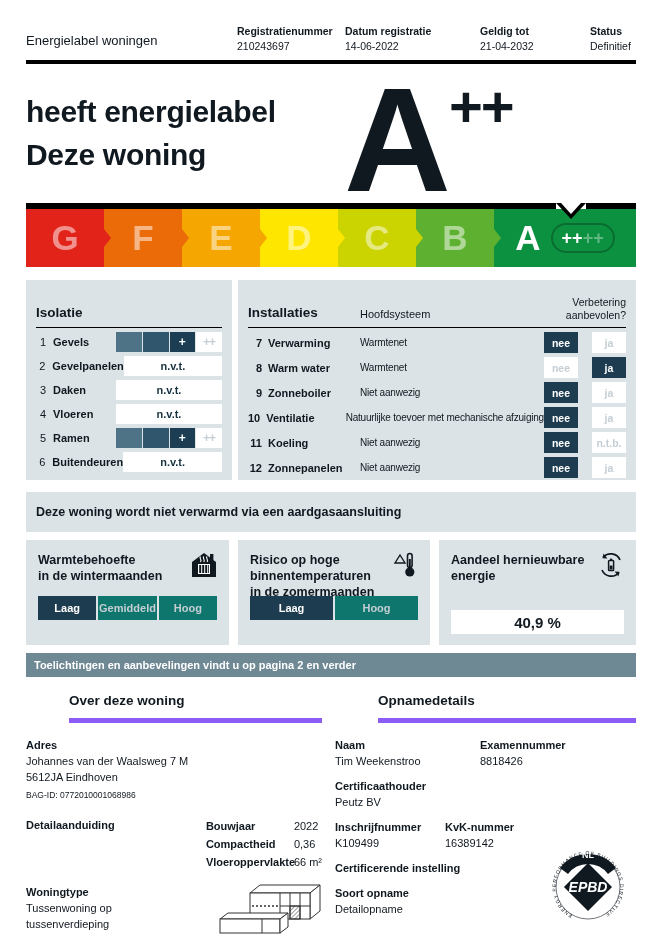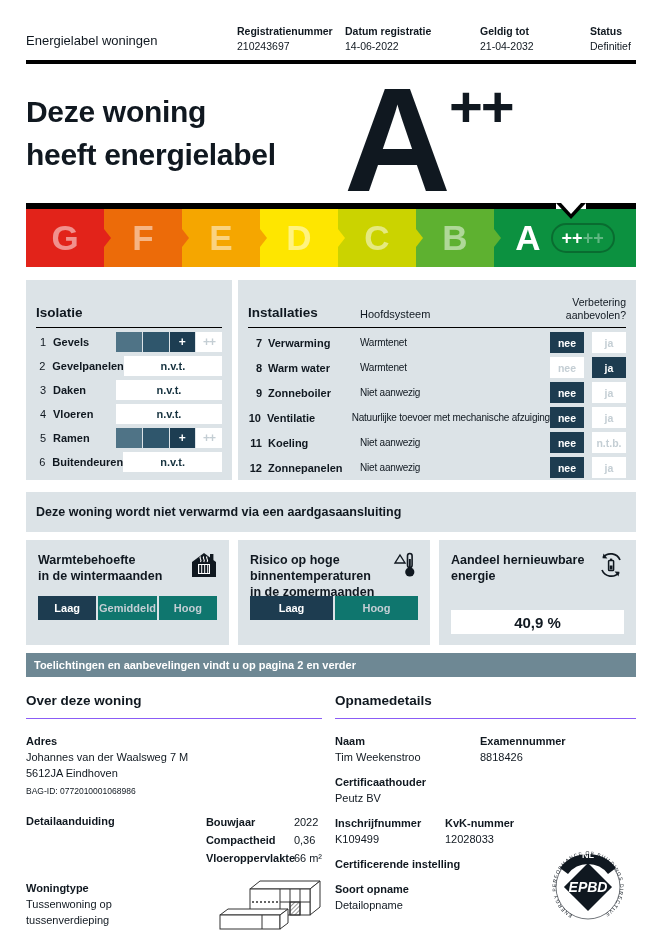--- a/index.html
+++ b/index.html
@@ -59,21 +59,21 @@
           color:#fff; font-weight:bold; font-size:12px; }
   .rseg.r1 { background:var(--rating1,#4f7386); }
   .rseg.r2 { background:var(--rating2,#2f566c); }
   .rseg.r3 { background:var(--rating3,#1d3d52); }
   .rseg.r4 { background:#fff; color:var(--inactive,#c4ced4); letter-spacing:-1px; }
 
   .inst-row { display:flex; align-items:center; height:21px; margin-top:4px; font-size:11px; }
   .inst-num { width:14px; text-align:right; margin-right:6px; font-weight:bold; }
   .inst-label { width:92px; font-weight:bold; }
   .inst-system { flex:1; font-size:10px; letter-spacing:-.2px; white-space:nowrap; }
-  .opts { display:flex; gap:8px; }
+  .opts { display:flex; gap:14px; }
   .opt { width:34px; height:21px; display:flex; align-items:center; justify-content:center; font-size:10.5px; font-weight:bold; }
   .opt.sel { background:var(--navy,#1d3c50); color:#fff; }
   .opt.unsel { background:#fff; color:var(--inactive,#c4ced4); }
 
   
   .gas-banner { position:absolute; left:26px; width:610px; top:492px; height:40px; background:var(--panel,#dce3e7);
                 display:flex; align-items:center; padding-left:10px; font-size:12.5px; font-weight:bold; }
 
   
   .card { position:absolute; top:540px; height:105px; background:var(--panel,#dce3e7); padding:12px 12px; }
@@ -90,21 +90,21 @@
                display:flex; align-items:center; justify-content:center; font-size:15px; font-weight:bold; color:#101820; }
 
   
   .note-bar { position:absolute; left:26px; width:610px; top:653px; height:24px; background:var(--slate,#6e8894);
               color:#fff; display:flex; align-items:center; padding-left:8px; font-size:11px; font-weight:bold; }
 
   
   .col { position:absolute; top:693px; font-size:11px; line-height:16px; }
   .col-left  { left:26px;  width:296px; }
   .col-right { left:335px; width:301px; }
-  .col-title { font-size:13.5px; font-weight:bold; padding-bottom:9px; border-bottom:1px solid #8b5cf6; }
+  .col-title { font-size:13.5px; font-weight:bold; padding-bottom:9px; border-bottom:5px solid #8b5cf6;margin-left:43px; }
   .col-body { padding-top:14px; position:relative; }
   .lbl { font-weight:bold; }
   .bag { font-size:8.5px; margin-top:2px; }
   .detail-row { margin-top:14px; display:flex;justify-content:space-between; }
   .detail-left { width:169px; }
   .fact { display:flex; line-height:18px; }
   .fact .fl { width:88px; font-weight:bold; }
   .woningtype { margin-top:13px; position:relative; }
   .building { position:absolute; left:186px; top:-6px; }
   .pair-row { display:flex; }
@@ -133,22 +133,22 @@
       <div>21-04-2032</div>
     </div>
     <div class="hfield hf4">
       <div class="hl">Status</div>
       <div>Definitief</div>
     </div>
   </div>
   <div class="header-rule"></div>
 
   <div class="title">
+    <div>heeft energielabel</div>
     <div>Deze woning</div>
-    <div>heeft energielabel</div>
   </div>
   <div class="big-label">
     <span class="letter">A</span>
     <span class="sup">++</span>
   </div>
 
   <div class="scale-topbar"></div>
   <div class="scale">
     <div class="seg" style="background-color: rgb(226, 35, 26);">
       <span class="seg-letter">G</span>
@@ -441,21 +441,21 @@
         <div class="lbl">Certificaathouder</div>
         <div>Peutz BV</div>
       </div>
       <div class="pair-row">
         <div class="pair pg2">
           <div class="lbl">Inschrijfnummer</div>
           <div>K109499</div>
         </div>
         <div class="pair">
           <div class="lbl">KvK-nummer</div>
-          <div>12028033</div>
+          <div>16389142</div>
         </div>
       </div>
       <div class="pair">
         <div class="lbl">Certificerende instelling</div>
       </div>
       <div class="pair">
         <div class="lbl">Soort opname</div>
         <div>Detailopname</div>
       </div>
     </div>

